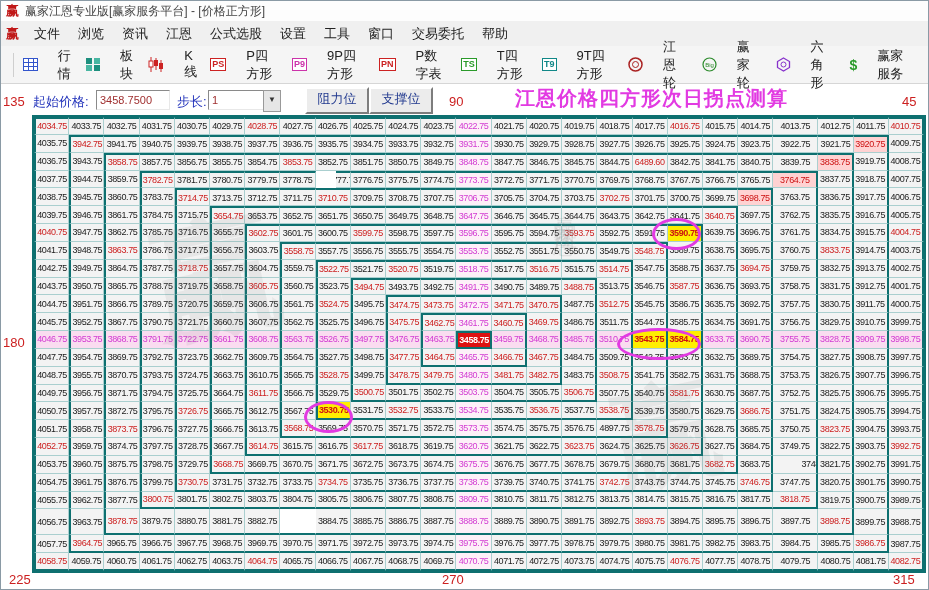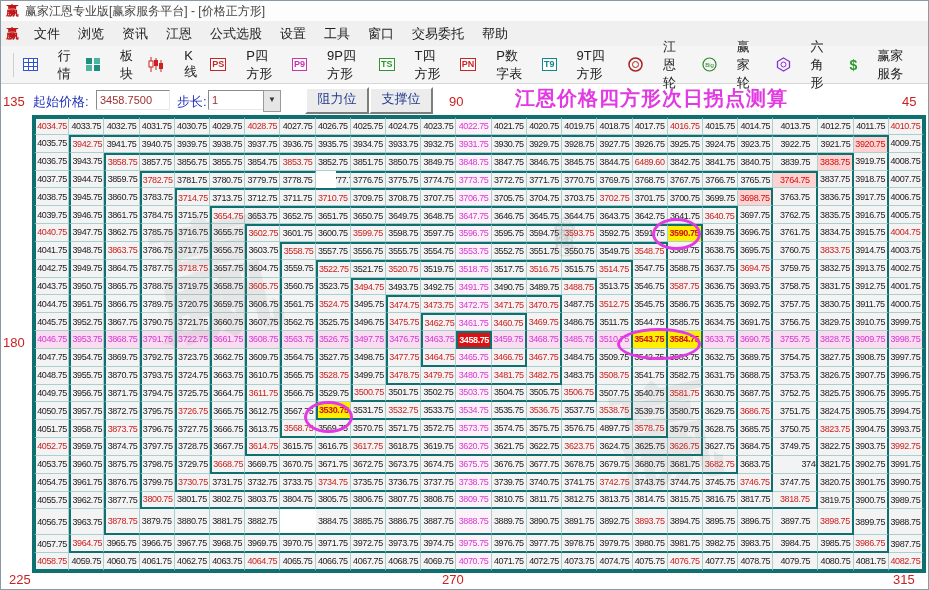--- a/index.html
+++ b/index.html
@@ -129,29 +129,29 @@
         <span>P四方形</span>
       </span>
       <span class="titem">
         <span class="ic">
           <span class="badge" style="color:#cc33aa;border-color:#cc33aa">P9</span>
         </span>
         <span>9P四方形</span>
       </span>
       <span class="titem">
         <span class="ic">
+          <span class="badge" style="color:#cc2222;border-color:#cc2222">PN</span>
+        </span>
+        <span>P数字表</span>
+      </span>
+      <span class="titem">
+        <span class="ic">
           <span class="badge" style="color:#2a9a2a;border-color:#2a9a2a">TS</span>
         </span>
         <span>T四方形</span>
-      </span>
-      <span class="titem">
-        <span class="ic">
-          <span class="badge" style="color:#cc2222;border-color:#cc2222">PN</span>
-        </span>
-        <span>P数字表</span>
       </span>
       <span class="titem">
         <span class="ic">
           <span class="badge" style="color:#118888;border-color:#118888">T9</span>
         </span>
         <span>9T四方形</span>
       </span>
       <span class="titem">
         <span class="ic">
           <svg width="15" height="15">

